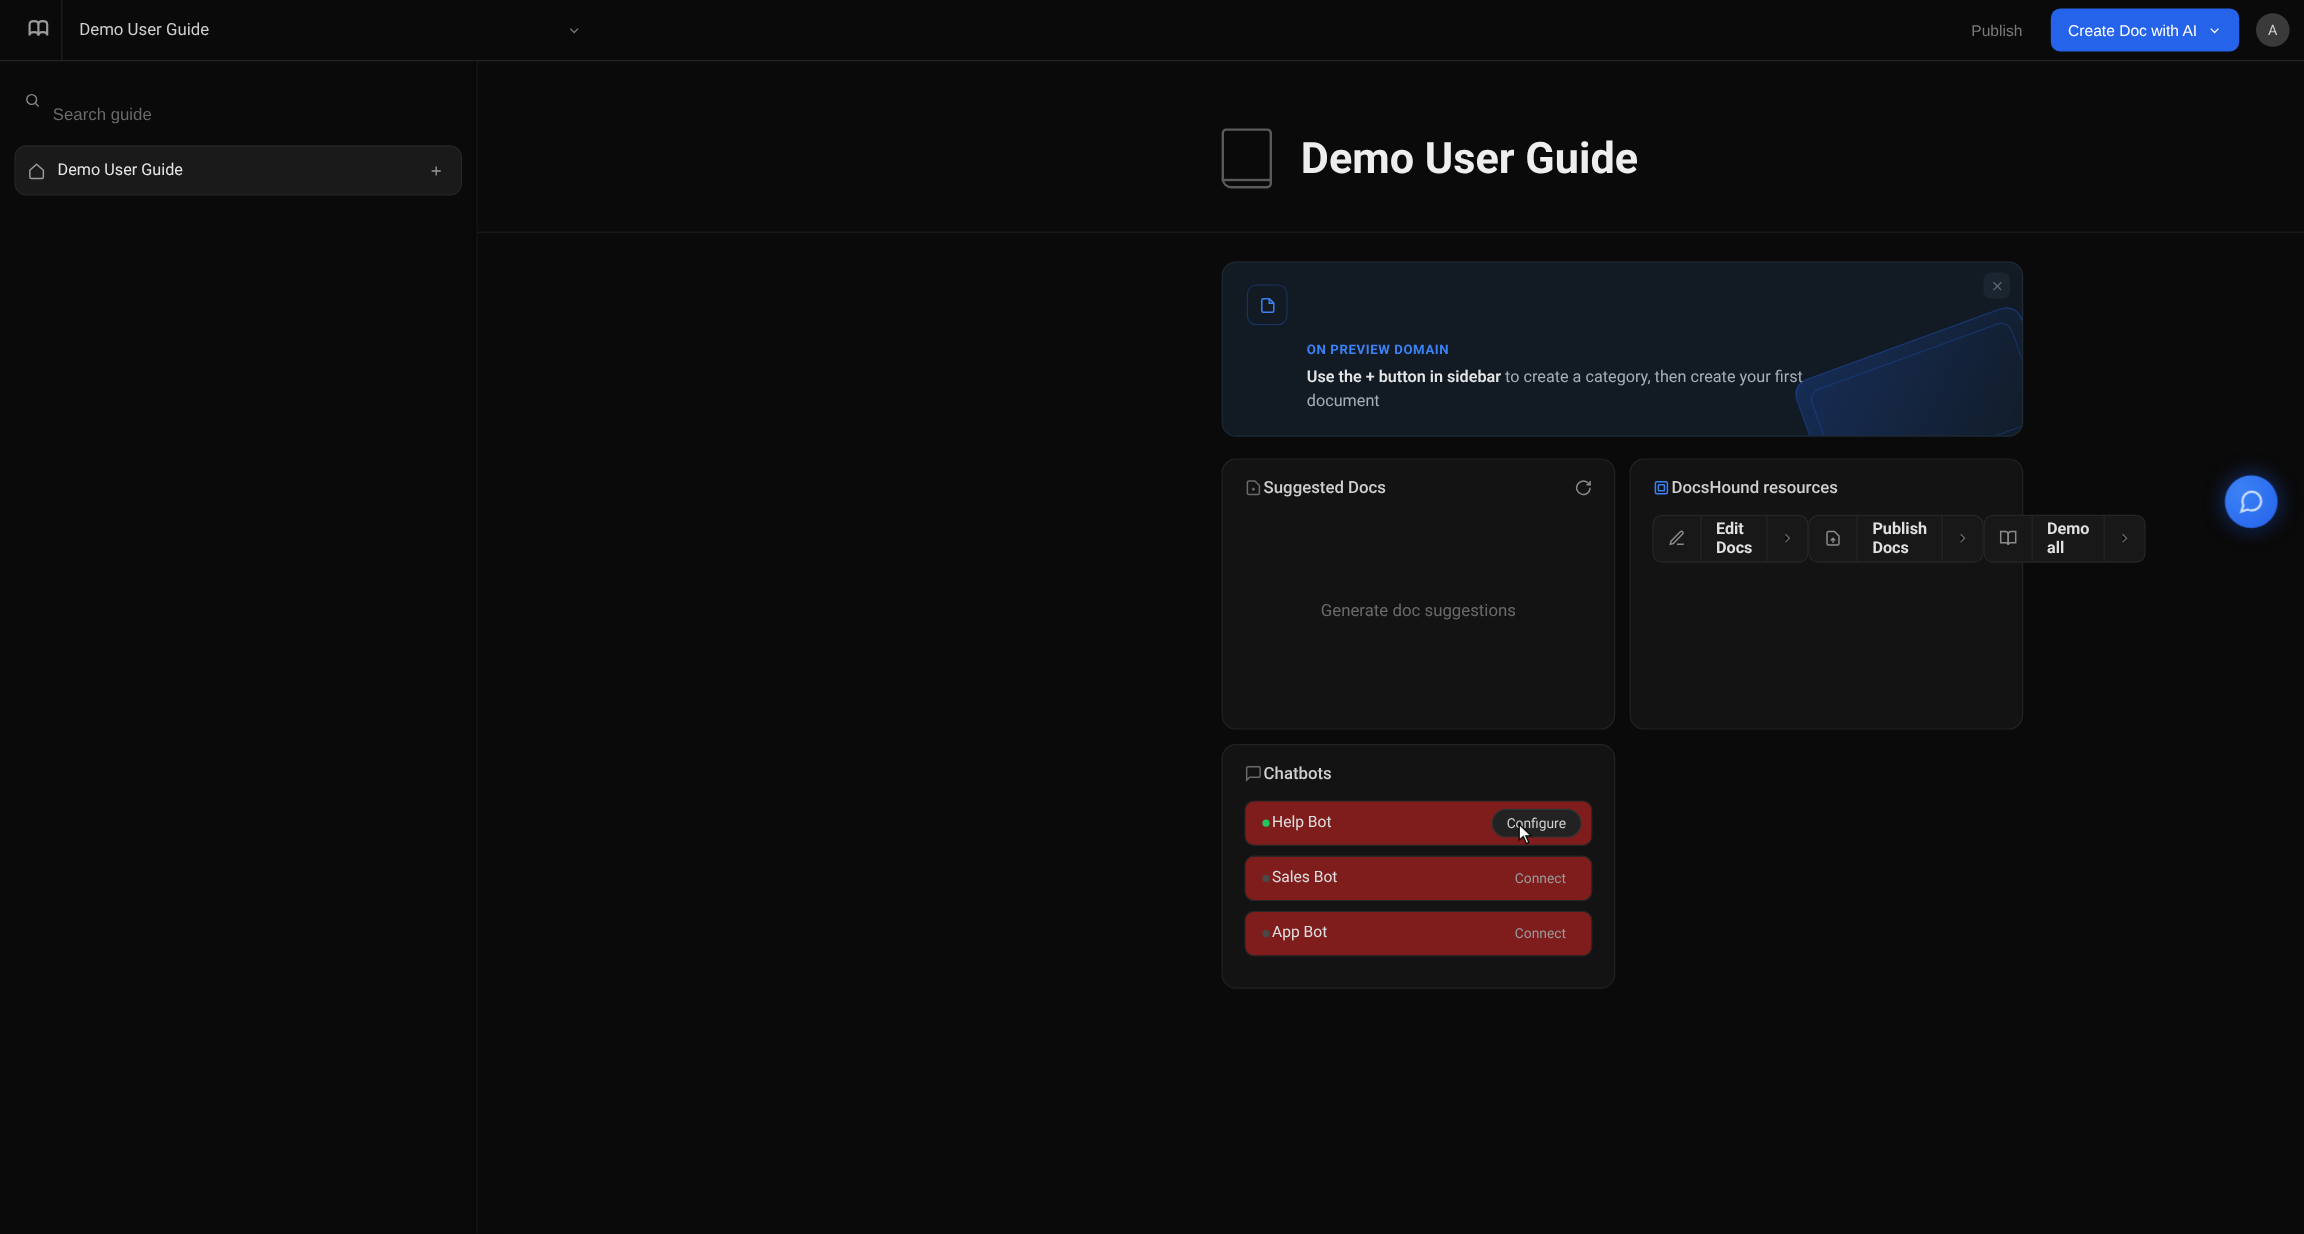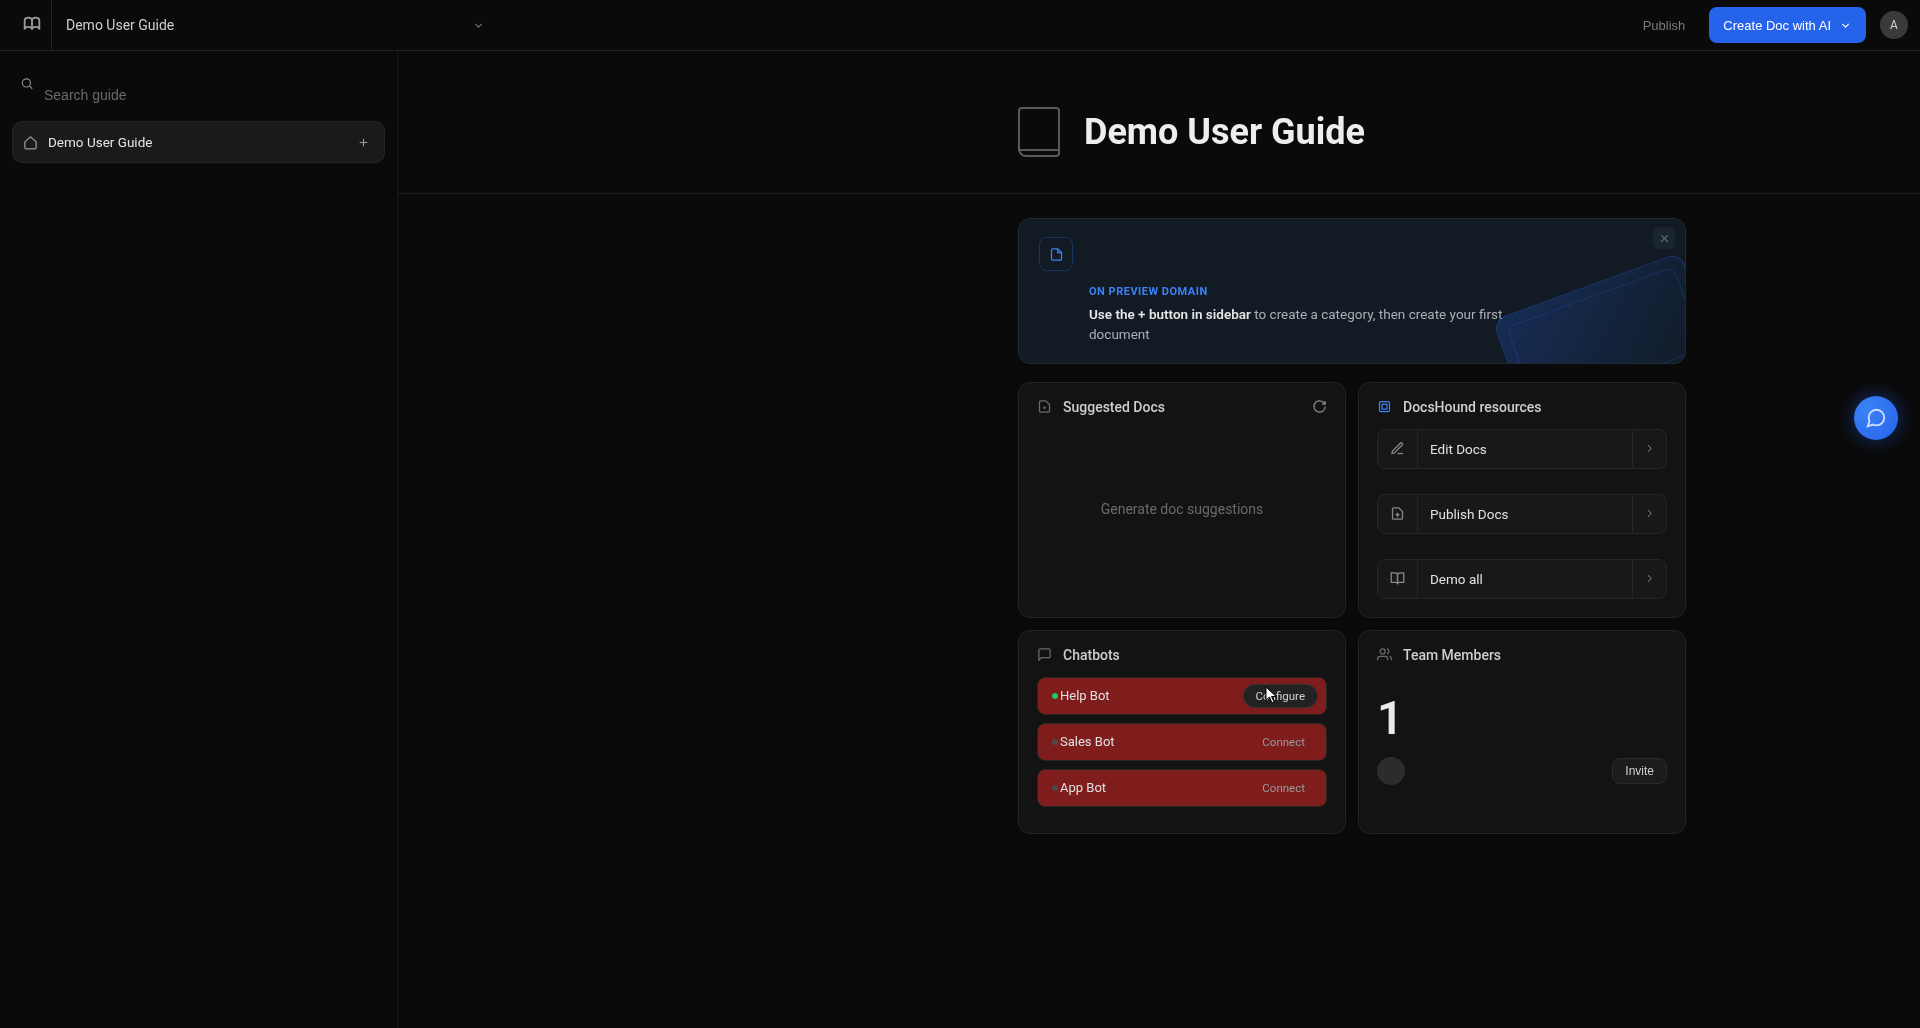--- a/index.html
+++ b/index.html
@@ -119,29 +119,29 @@
       flex-shrink:0;
     }
     .banner-tag { font-size: 11px; letter-spacing: .5px; font-weight:700; color:#3b82f6; margin-bottom:6px;margin-top:48px;}
     .banner-text { font-size: 13.5px; color: #a9afb6; line-height:1.5; max-width: 430px;}
     .banner-text b { color: #e5e5e5; font-weight:600;}
     .grid { display: grid; grid-template-columns: 328px 328px; gap: 12px; width:668px;}
     .card {
       background: #131313; border: 1px solid #232323; border-radius: 12px;
       padding: 16px 18px 18px;
     }
-    .card-header { display:flex; align-items:flex-start; gap:10px; margin-bottom:14px; color:#cfcfcf;}
+    .card-header { display:flex; align-items:flex-start; margin-bottom:14px; color:#cfcfcf;}
     .card-header .title { font-size: 14px; font-weight:500; flex:1;}
     .card-header .hicon { color:#6a6a6a; width:16px; height:16px; display:flex;}
     .refresh { color:#8a8a8a; cursor:pointer; }
     .suggested-body {
       height: 160px; display:flex; align-items:center; justify-content:center;
       color:#6a6a6a; font-size:14px;
     }
-    .res-list { display:flex; flex-direction:column; gap:25px;}
+    .res-list { display:flex; flex-direction:row; gap:0;font-weight:bold;}
     .res-item {
       background:#181818; border:1px solid #262626; border-radius:8px;
       height:40px; display:flex; align-items:center; cursor:pointer;
     }
     .res-item .ibox{
       width:40px; height:100%; border-right:1px solid #262626;
       display:flex; align-items:center; justify-content:center; color:#8a8a8a;
     }
     .res-item .lbl{ flex:1; padding:0 12px; font-size:13.5px; color:#e0e0e0;}
     .res-item .chev{ width:34px; display:flex; align-items:center; justify-content:center; color:#6a6a6a; border-left:1px solid #262626; height:100%;}
@@ -362,38 +362,20 @@
               <div class="name">Sales Bot</div>
               <div class="pill ghost">Connect</div>
             </div>
             <div class="bot-item">
               <div class="dot grey"></div>
               <div class="name">App Bot</div>
               <div class="pill ghost">Connect</div>
             </div>
           </div>
 
-          <div class="card">
-            <div class="card-header">
-              <span class="hicon">
-                <svg class="icon-sm" viewBox="0 0 24 24" fill="none" stroke="currentColor" stroke-width="2">
-                    <path d="M17 21v-2a4 4 0 0 0-4-4H5a4 4 0 0 0-4 4v2"></path>
-                    <circle cx="9" cy="7" r="4"></circle>
-                    <path d="M23 21v-2a4 4 0 0 0-3-3.87"></path>
-                    <path d="M16 3.13a4 4 0 0 1 0 7.75"></path>
-                  </svg>
-              </span>
-              <span class="title">Team Members</span>
-            </div>
-            <div class="team-num">1</div>
-            <div class="team-row">
-              <div class="member-dot"></div>
-              <button class="invite">Invite</button>
-            </div>
-          </div>
         </div>
       </div>
     </div>
   </div>
 </div>
 
 <div class="fab">
   <svg width="22" height="22" viewBox="0 0 24 24" fill="none" stroke="currentColor" stroke-width="2">
     <path d="M21 11.5a8.38 8.38 0 0 1-8.5 8.5 8.5 8.5 0 0 1-3.9-.9L3 21l1.9-5.6A8.38 8.38 0 0 1 4 11.5a8.5 8.5 0 0 1 17 0z"></path>
   </svg>

